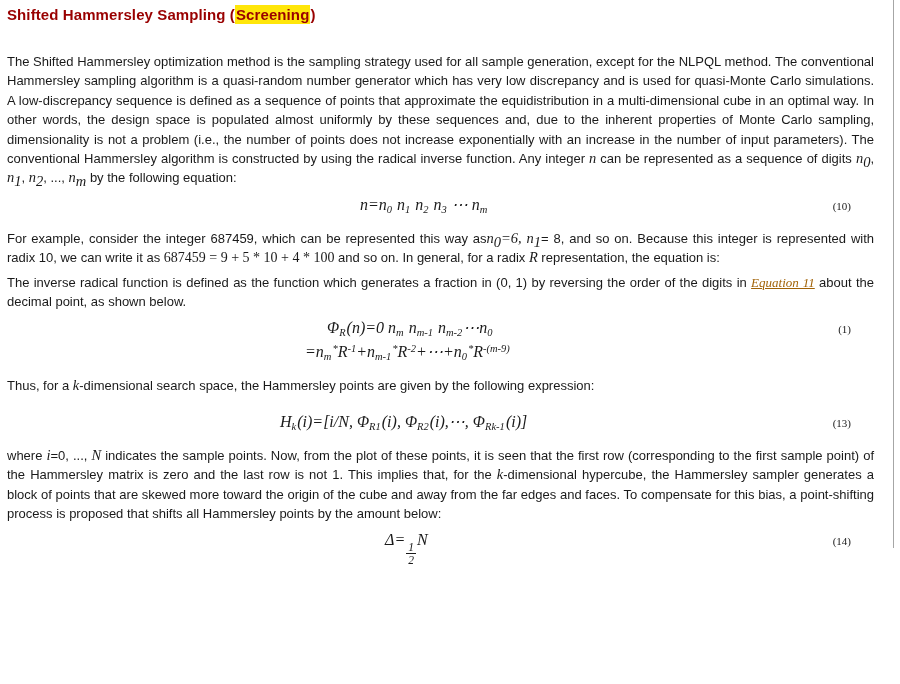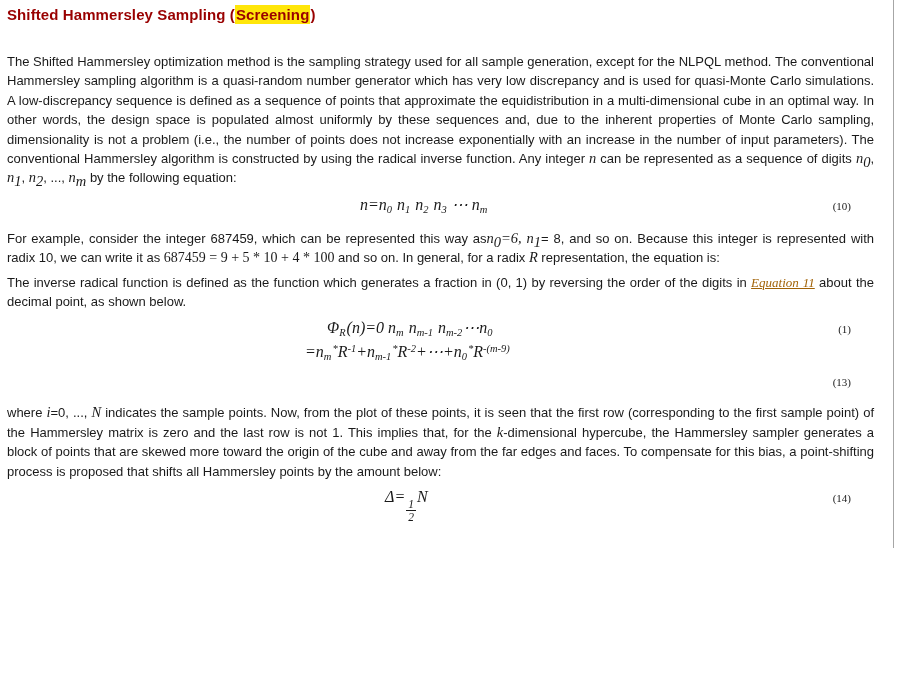--- a/index.html
+++ b/index.html
@@ -111,23 +111,25 @@
   <div class="eq-block">
     <div class="eq-row">
       <span class="eq ml-eq12a"><span>Φ</span><sub>R</sub><span>(n)=0 </span><span>n</span><sub>m</sub><span> n</span><sub>m-1</sub><span> n</span><sub>m-2</sub><span>⋯n</span><sub>0</sub></span>
       <span class="eq-num">(1)</span>
     </div>
     <div class="eq-row">
       <span class="eq ml-eq12b"><span>=</span><span>n</span><sub>m</sub><sup>*</sup><span>R</span><sup>-1</sup><span>+</span><span>n</span><sub>m-1</sub><sup>*</sup><span>R</span><sup>-2</sup><span>+⋯+</span><span>n</span><sub>0</sub><sup>*</sup><span>R</span><sup>-(m-9)</sup></span>
     </div>
   </div>
 
+  <p class="body-text gap-lg"><span>Thus, for a </span><span class="m">k</span><span>-dimensional search space, the Hammersley points are given by the following expression:</span></p>
 
   <div class="eq-block">
     <div class="eq-row">
+      <span class="eq ml-eq13"><span>H</span><sub>k</sub><span>(i)=[i/N, </span><span>Φ</span><sub>R1</sub><span>(i), </span><span>Φ</span><sub>R2</sub><span>(i),⋯, </span><span>Φ</span><sub>Rk-1</sub><span>(i)]</span></span>
       <span class="eq-num">(13)</span>
     </div>
   </div>
 
   <p class="body-text"><span>where </span><span class="m">i</span><span>=0, ..., </span><span class="m">N</span><span> indicates the sample points. Now, from the plot of these points, it is seen that the first row (corresponding to the first sample point) of the Hammersley matrix is zero and the last row is not 1. This implies that, for the </span><span class="m">k</span><span>-dimensional hypercube, the Hammersley sampler generates a block of points that are skewed more toward the origin of the cube and away from the far edges and faces. To compensate for this bias, a point-shifting process is proposed that shifts all Hammersley points by the amount below:</span></p>
 
   <div class="eq-block">
     <div class="eq-row">
       <span class="eq ml-eq14"><span>Δ</span><span>=</span><span class="frac"><span class="num">1</span><span class="den">2</span></span><span>N</span></span>
       <span class="eq-num">(14)</span>

